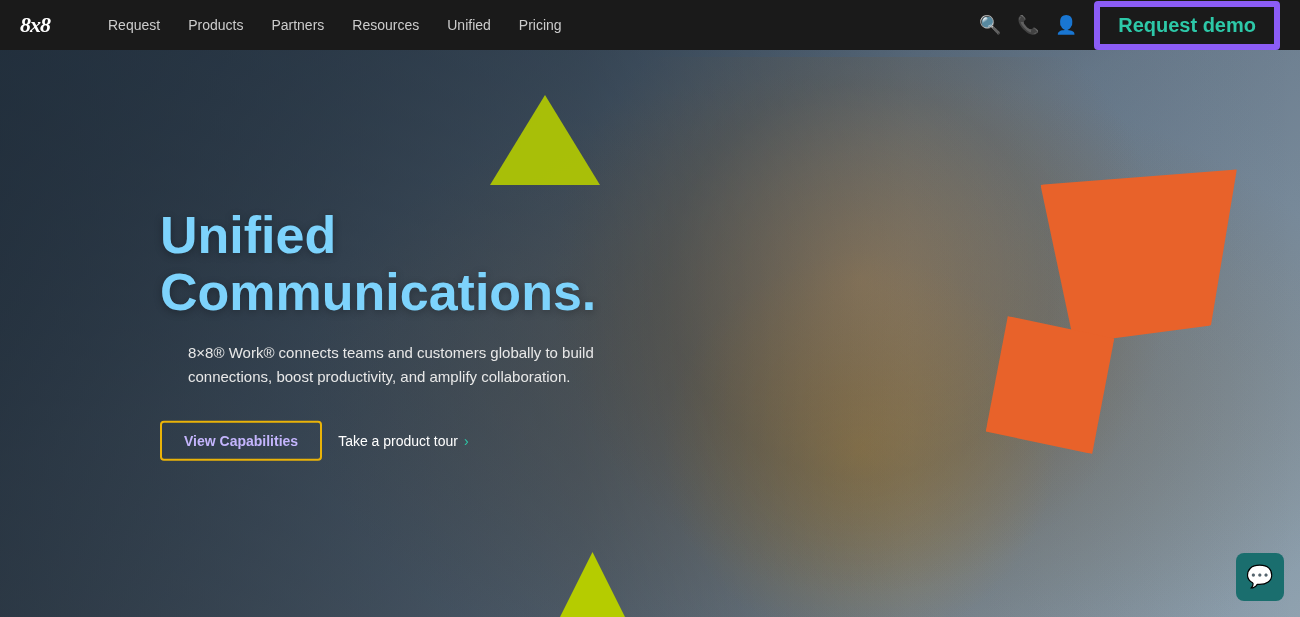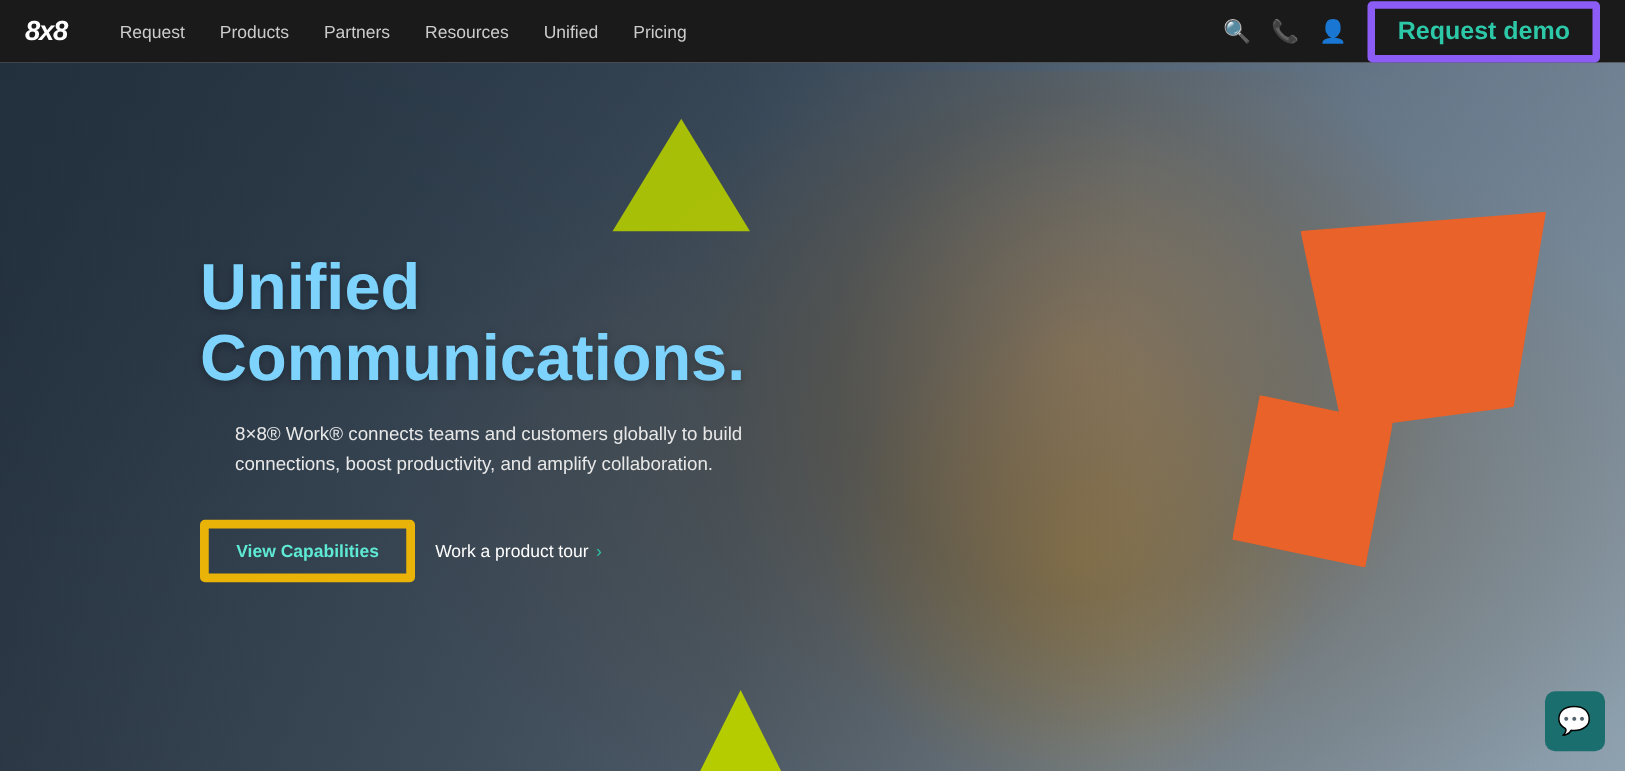--- a/index.html
+++ b/index.html
@@ -13,22 +13,23 @@
       align-items: center;
       padding: 0 20px;
       position: relative;
       z-index: 10;
     }
     .navbar-logo {
       color: #fff;
       font-size: 22px;
       font-weight: 900;
       letter-spacing: -1px;
-      margin-right: 30px;
+      margin-right: 46px;
       font-style: italic;
+      font-family: Liberation Serif, serif;
     }
     .navbar-logo span { color: #fff; }
     .navbar-nav {
       display: flex;
       align-items: center;
       gap: 4px;
       flex: 1;
     }
     .nav-item {
       color: #ccc;
@@ -175,22 +176,22 @@
       max-width: 410px;
       margin-left: 28px;
     }
     .hero-actions {
       display: flex;
       align-items: center;
       gap: 16px;
     }
     .btn-capabilities {
       background: transparent;
-      color: #5eead4;
-      border: 7px solid #eab308;
+      color: #c4b5fd;
+      border: 2px solid #eab308;
       padding: 10px 22px;
       border-radius: 4px;
       font-size: 14px;
       font-weight: 600;
       cursor: pointer;
       white-space: nowrap;
     }
     .btn-tour {
       background: transparent;
       border: none;
@@ -264,21 +265,21 @@
 
   <div class="hero-content">
     <h1 class="hero-title">
       <span>Unified</span><br>
       <span>Communications.</span>
     </h1>
     <p class="hero-subtitle">8×8® Work® connects teams and customers globally to build connections, boost productivity, and amplify collaboration.</p>
     <div class="hero-actions">
       <button class="btn-capabilities">View Capabilities</button>
       <button class="btn-tour">
-        <span>Work a product tour</span>
+        <span>Take a product tour</span>
         <span class="chevron">›</span>
       </button>
     </div>
   </div>
 
   <div class="chat-widget">
     <span class="chat-icon">💬</span>
   </div>
 </section>
 

